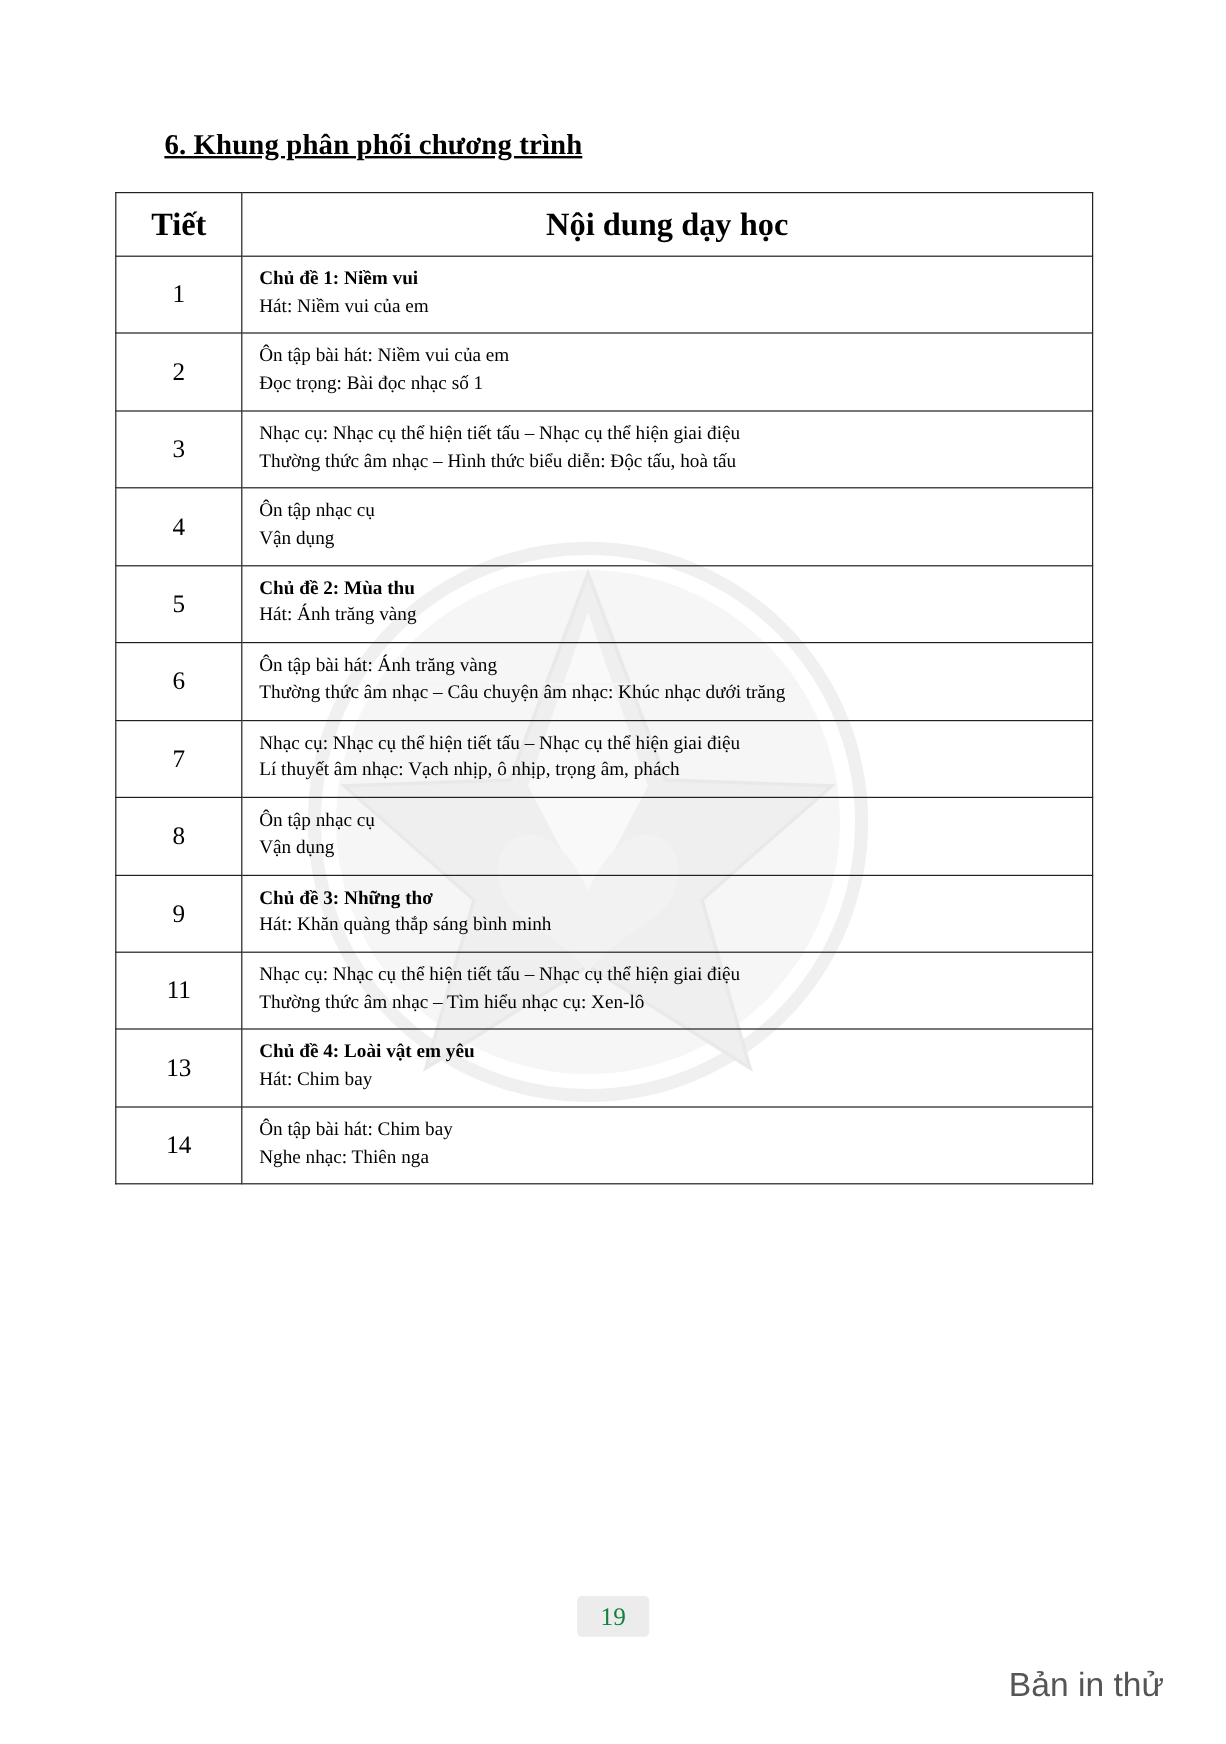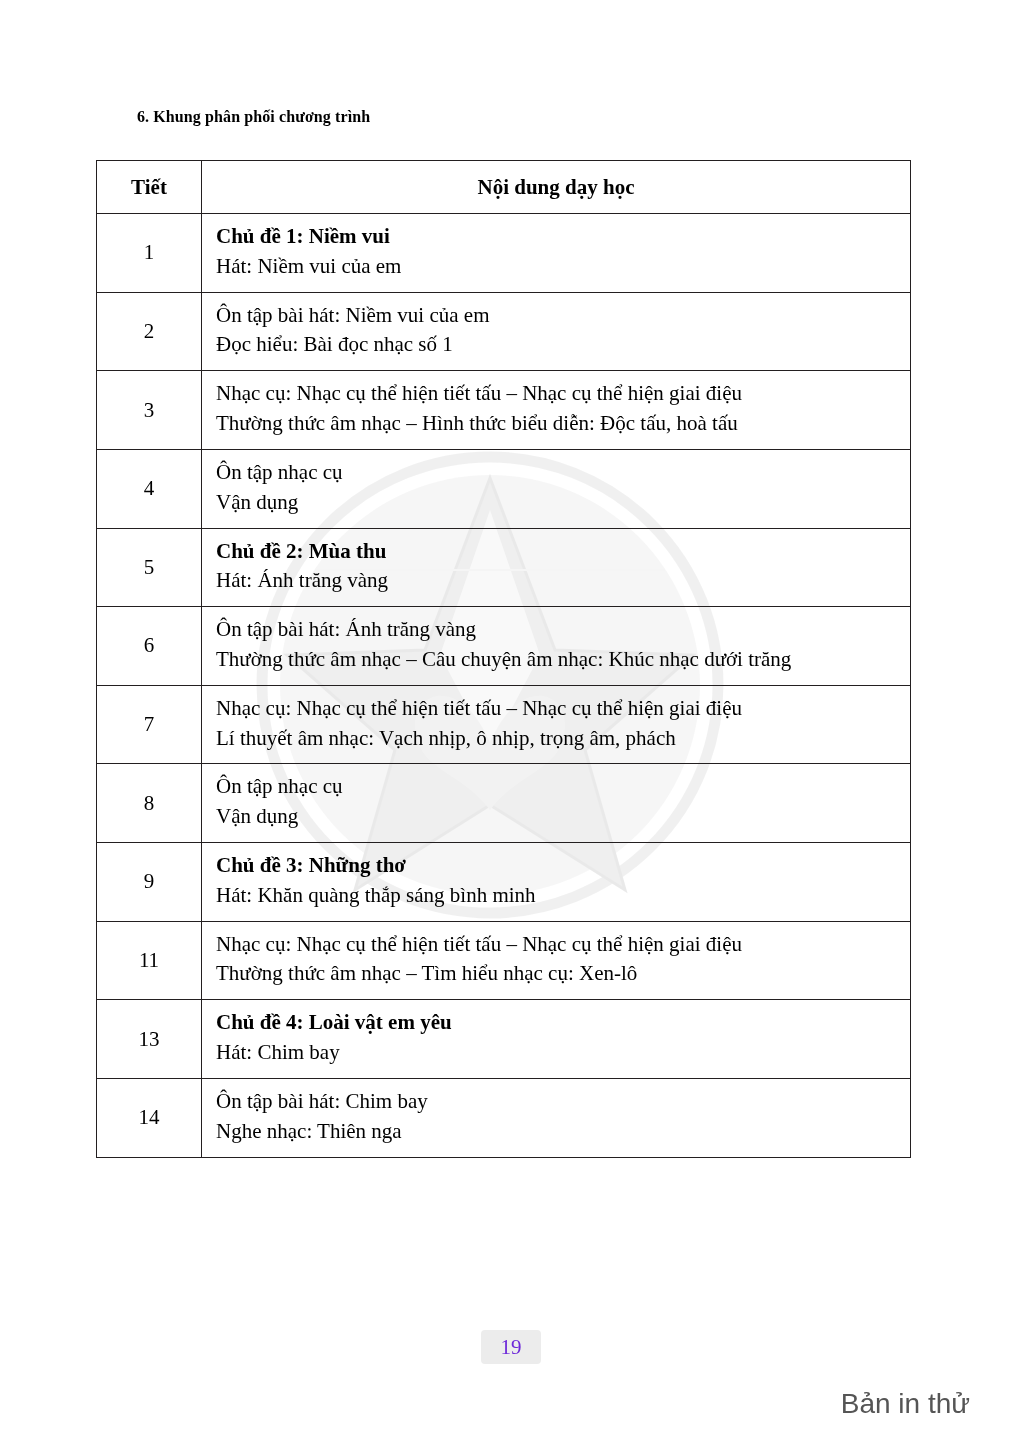--- a/index.html
+++ b/index.html
@@ -37,23 +37,24 @@
 
   .content {
     position: relative;
     z-index: 2;
   }
 
   .heading {
     position: absolute;
     left: 137px;
     top: 108px;
-    font-size: 16px;
+    font-size: 24px;
     font-weight: bold;
     letter-spacing: 0.1px;
+    text-decoration: underline;
   }
 
   table.schedule {
     position: absolute;
     left: 96px;
     top: 160px;
     width: 812px;
     border-collapse: collapse;
     table-layout: fixed;
     background: transparent;
@@ -61,58 +62,58 @@
 
   table.schedule th,
   table.schedule td {
     border: 1.4px solid #231f20;
     vertical-align: middle;
     background: transparent;
   }
 
   thead th {
     background: #d9d9d9;
-    font-size: 21px;
+    font-size: 27px;
     font-weight: bold;
     text-align: center;
     height: 44px;
     padding: 4px 0;
   }
 
   th.col-tiet { width: 104px; }
   th.col-noidung { width: 708px; }
 
   td.tiet {
     text-align: center;
     font-size: 21px;
     width: 104px;
   }
 
   td.noidung {
     padding: 8px 0 10px 14px;
-    font-size: 21px;
+    font-size: 16px;
     line-height: 1.42;
   }
 
   .line { white-space: nowrap; }
   .b { font-weight: bold; }
   .i { }
 
   .page-number {
     position: absolute;
     left: 481px;
     top: 1330px;
     width: 60px;
     height: 34px;
     background: #ececec;
     border-radius: 4px;
     text-align: center;
     line-height: 34px;
     font-size: 21px;
-    color: #6d28d9;
+    color: #15803d;
   }
 
   .draft-mark {
     position: absolute;
     right: 52px;
     top: 1388px;
     font-size: 28px;
     color: #555555;
     font-family: "Liberation Sans", sans-serif;
   }
@@ -149,21 +150,21 @@
             <td class="tiet">1</td>
             <td class="noidung">
               <div class="line"><span class="b">Chủ đề 1: Niềm vui</span></div>
               <div class="line"><span>Hát: </span><span class="i">Niềm vui của em</span></div>
             </td>
           </tr>
           <tr>
             <td class="tiet">2</td>
             <td class="noidung">
               <div class="line"><span>Ôn tập bài hát: </span><span class="i">Niềm vui của em</span></div>
-              <div class="line"><span>Đọc hiểu: </span><span class="i">Bài đọc nhạc số 1</span></div>
+              <div class="line"><span>Đọc trọng: </span><span class="i">Bài đọc nhạc số 1</span></div>
             </td>
           </tr>
           <tr>
             <td class="tiet">3</td>
             <td class="noidung">
               <div class="line"><span>Nhạc cụ: Nhạc cụ thể hiện tiết tấu – Nhạc cụ thể hiện giai điệu</span></div>
               <div class="line"><span>Thường thức âm nhạc – Hình thức biểu diễn: Độc tấu, hoà tấu</span></div>
             </td>
           </tr>
           <tr>

